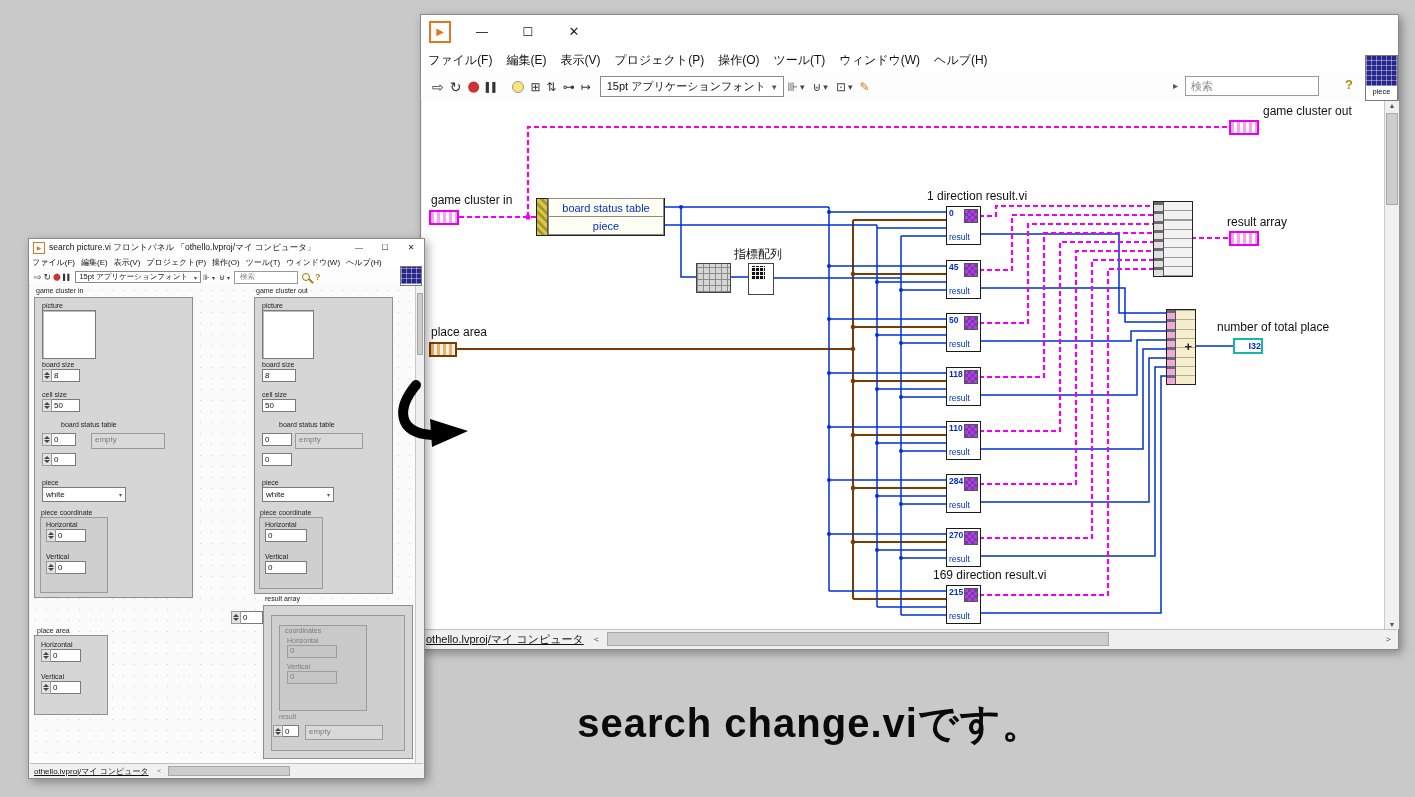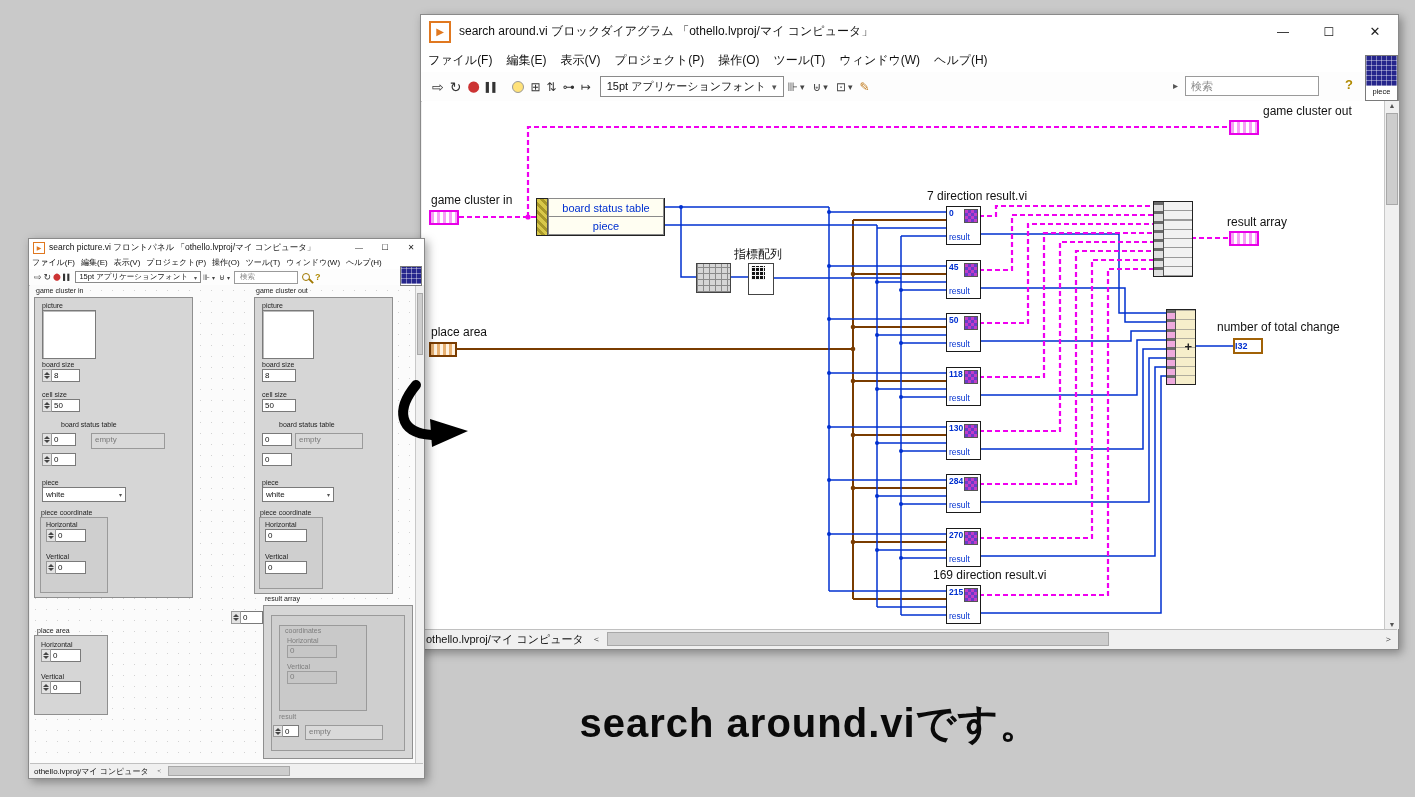--- a/index.html
+++ b/index.html
@@ -20,36 +20,36 @@
   .tsep{width:6px}
   .fontbox{border:1px solid #8a8a8a;background:#fff;display:flex;align-items:center;gap:6px;padding:2px 6px;white-space:nowrap}
   .tcombo{display:inline-flex;align-items:center;gap:2px;margin:0 4px;color:#444}
   .bulb{width:10px;height:10px;border-radius:50%;background:#ffe27a;border:1px solid #999;display:inline-block;margin:0 4px}
   .mag{width:9px;height:9px;border:2px solid #a07800;border-radius:50%;display:inline-block;position:relative}
   .mag::after{content:"";position:absolute;width:6px;height:2px;background:#a07800;transform:rotate(45deg);right:-5px;bottom:-2px}
   .searchbox{border:1px solid #9a9a9a;background:#fff;color:#888;display:flex;align-items:center;padding:0 5px}
   .scroll-v{position:absolute;background:#f0f0f0;border-left:1px solid #c8c8c8;font-size:7px;color:#555;text-align:center}
   .vthumb{position:absolute;left:1px;right:1px;background:#cdcdcd;border:1px solid #a8a8a8}
   .bottombar{position:absolute;background:#f0f0f0;border-top:1px solid #c0c0c0;display:flex;align-items:center}
-  .tabtext{white-space:nowrap;padding:0 4px}
+  .tabtext{text-decoration:underline;white-space:nowrap;padding:0 4px}
   .htrack{position:relative;flex:1;height:100%;background:#f0f0f0}
   .hthumb{position:absolute;top:2px;bottom:2px;background:#cdcdcd;border:1px solid #a8a8a8}
 
   
   .diagram{position:absolute;background:#fff}
   .lvicon{width:18px;height:18px;border:2px solid #e07820;background:#fff;display:inline-flex;align-items:center;justify-content:center;color:#e07820;font-size:10px;margin:0 8px}
   .lvicon.small{width:10px;height:10px;border-width:1px;font-size:6px;margin:0 4px}
   .dlabel{position:absolute;font-size:12px;color:#111;white-space:nowrap;z-index:6}
   .term{position:absolute;z-index:6;box-sizing:border-box}
   .term-pink{border:2px solid #e800e8;background:
      repeating-linear-gradient(90deg,#f7a0f7 0 3px,#ffffff 3px 6px)}
   .term-brown{border:2px solid #7a3c00;background:
      repeating-linear-gradient(90deg,#e8b070 0 3px,#fff3e2 3px 6px)}
-  .term-i32{border:2px solid #a16207;background:#fff;color:#0030d0;font-weight:bold;font-size:9px;
-     display:flex;align-items:center;justify-content:flex-start}
+  .term-i32{border:2px solid #14b8a6;background:#fff;color:#0030d0;font-weight:bold;font-size:9px;
+     display:flex;align-items:center;justify-content:flex-end}
   .unbundle{position:absolute;display:flex;z-index:6;border:1px solid #222;background:#fffceb}
   .ub-strip{width:10px;background:repeating-linear-gradient(45deg,#d8c84a 0 3px,#a89828 3px 6px);border-right:1px solid #555}
   .ub-col{flex:1;display:flex;flex-direction:column}
   .ub-row{flex:1;border:1px solid #8a8a8a;margin:-1px 0 0 0;color:#0030d0;font-size:11px;display:flex;align-items:center;justify-content:center;background:#fffef2}
   .idx1{position:absolute;z-index:6;border:1px solid #444;background:#d6d6d6;
      background-image:repeating-linear-gradient(0deg,#8a8a8a 0 1px,transparent 1px 6px),repeating-linear-gradient(90deg,#8a8a8a 0 1px,transparent 1px 6px)}
   .idx2{position:absolute;z-index:6;border:1px solid #444;background:#fff}
   .idx2::before{content:"";position:absolute;left:2px;top:2px;width:14px;height:14px;background:#111;
      background-image:repeating-linear-gradient(0deg,#efefef 0 1px,transparent 1px 4px),repeating-linear-gradient(90deg,#efefef 0 1px,transparent 1px 4px)}
   .dnode{position:absolute;left:525px;width:33px;height:37px;border:1px solid #1a1a1a;background:#fff;z-index:6}
@@ -96,21 +96,20 @@
 </style>
 </head>
 <body>
 
 <div class="win" style="left:420px;top:14px;width:977px;height:634px;z-index:1">
 
   <div class="titlebar" style="height:33px">
     <span class="lvicon">
         <span>▶</span>
       </span>
-    <span class="tb-title" style="font-size:12px">search around.vi ブロックダイアグラム 「othello.lvproj/マイ コンピュータ」</span>
     <span class="winbtn" style="width:46px;height:33px;font-size:12px">—</span>
     <span class="winbtn" style="width:46px;height:33px;font-size:12px">☐</span>
     <span class="winbtn" style="width:46px;height:33px;font-size:13px">✕</span>
   </div>
 
   <div class="menubar" style="top:33px;height:24px;font-size:12px">
     <span class="mi">ファイル(F)</span>
     <span class="mi">編集(E)</span>
     <span class="mi">表示(V)</span>
     <span class="mi">プロジェクト(P)</span>
@@ -285,21 +284,21 @@
     <span class="ub-col">
       <span class="ub-row">board status table</span>
       <span class="ub-row">piece</span>
     </span>
   </div>
 
   <span class="dlabel" style="left:313px;top:231px">指標配列</span>
   <div class="idx1" style="left:275px;top:248px;width:33px;height:28px"></div>
   <div class="idx2" style="left:327px;top:248px;width:24px;height:30px"></div>
 
-  <span class="dlabel" style="left:506px;top:174px">7 direction result.vi</span>
+  <span class="dlabel" style="left:506px;top:174px">1 direction result.vi</span>
   <span class="dlabel" style="left:512px;top:553px">169 direction result.vi</span>
 
   <div class="dnode" style="top:191px">
     <span class="dnum">0</span>
     <span class="dico"></span>
     <span class="dres">result</span>
   </div>
   <div class="dnode" style="top:245px">
     <span class="dnum">45</span>
     <span class="dico"></span>
@@ -309,21 +308,21 @@
     <span class="dnum">50</span>
     <span class="dico"></span>
     <span class="dres">result</span>
   </div>
   <div class="dnode" style="top:352px">
     <span class="dnum">118</span>
     <span class="dico"></span>
     <span class="dres">result</span>
   </div>
   <div class="dnode" style="top:406px">
-    <span class="dnum">130</span>
+    <span class="dnum">110</span>
     <span class="dico"></span>
     <span class="dres">result</span>
   </div>
   <div class="dnode" style="top:459px">
     <span class="dnum">284</span>
     <span class="dico"></span>
     <span class="dres">result</span>
   </div>
   <div class="dnode" style="top:513px">
     <span class="dnum">270</span>
@@ -336,21 +335,21 @@
     <span class="dres">result</span>
   </div>
 
   <div class="barray" style="left:732px;top:186px;width:38px;height:74px"></div>
   <span class="dlabel" style="left:806px;top:200px">result array</span>
   <div class="term term-pink" style="left:808px;top:216px;width:30px;height:15px"></div>
 
   <div class="addnode" style="left:745px;top:294px;width:28px;height:74px">
     <span class="addplus">+</span>
   </div>
-  <span class="dlabel" style="left:796px;top:305px">number of total change</span>
+  <span class="dlabel" style="left:796px;top:305px">number of total place</span>
   <div class="term term-i32" style="left:812px;top:323px;width:30px;height:16px">
     <span>I32</span>
   </div>
 
   <div class="scroll-v" style="left:963px;top:86px;width:14px;height:528px">
     <span class="abs" style="left:0;right:0;top:1px">▲</span>
     <span class="vthumb" style="top:12px;height:90px"></span>
     <span class="abs" style="left:0;right:0;bottom:1px">▼</span>
   </div>
 
@@ -555,13 +554,13 @@
       <span class="hthumb" style="left:2px;width:120px"></span>
     </span>
   </div>
 </div>
 
 <svg class="abs" style="left:390px;top:375px;z-index:10;pointer-events:none" width="110" height="90" viewBox="0 0 110 90">
   <path d="M26 10 C 6 34, 8 58, 42 60" fill="none" stroke="#000" stroke-width="10" stroke-linecap="round"></path>
   <polygon points="78,56 40,44 42,72" fill="#000"></polygon>
 </svg>
 
-<div class="caption">search around.viです。</div>
+<div class="caption">search change.viです。</div>
 
 </body></html>

